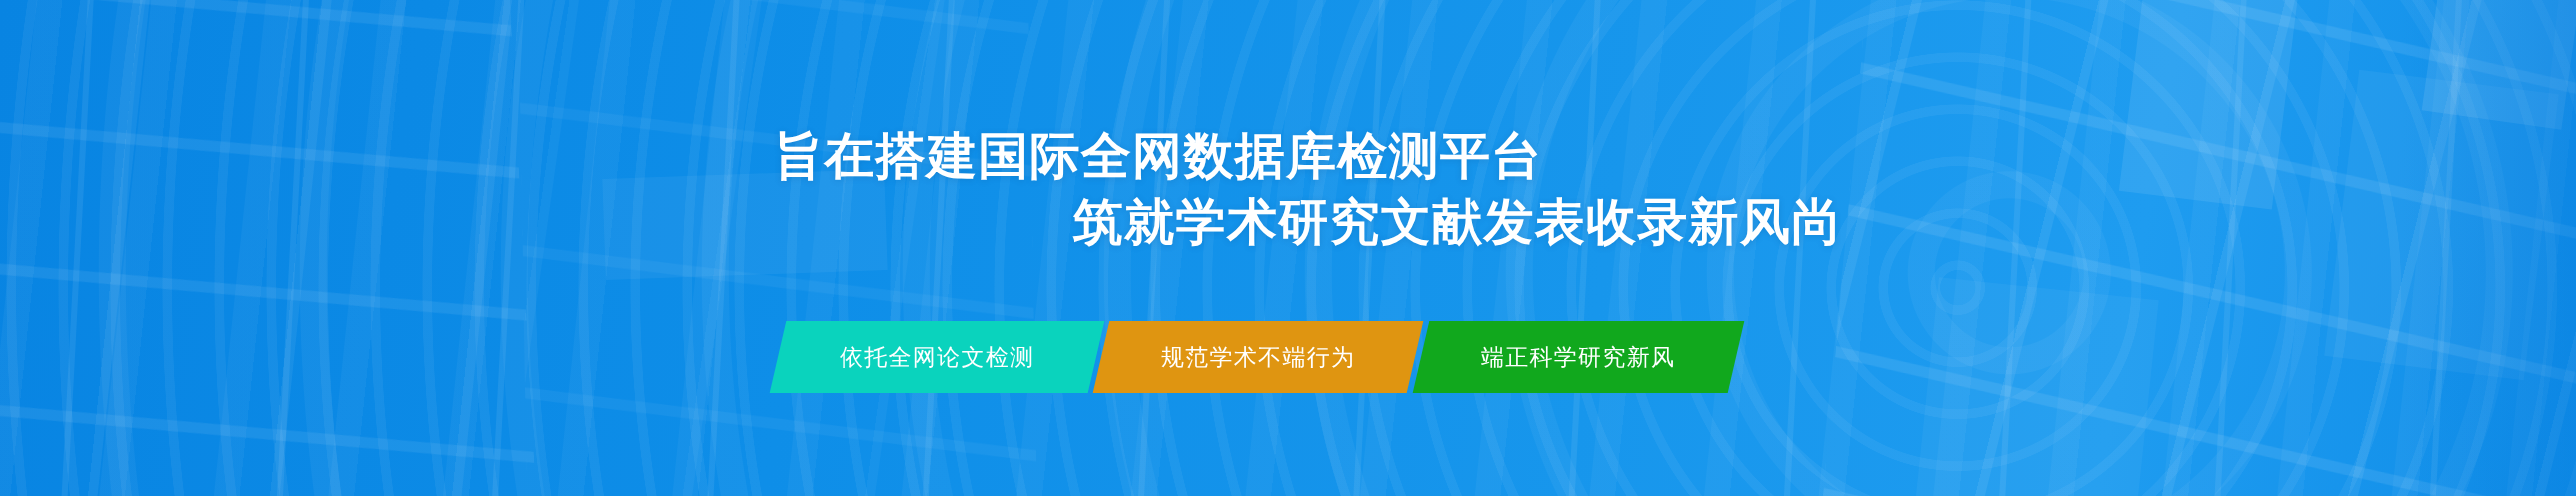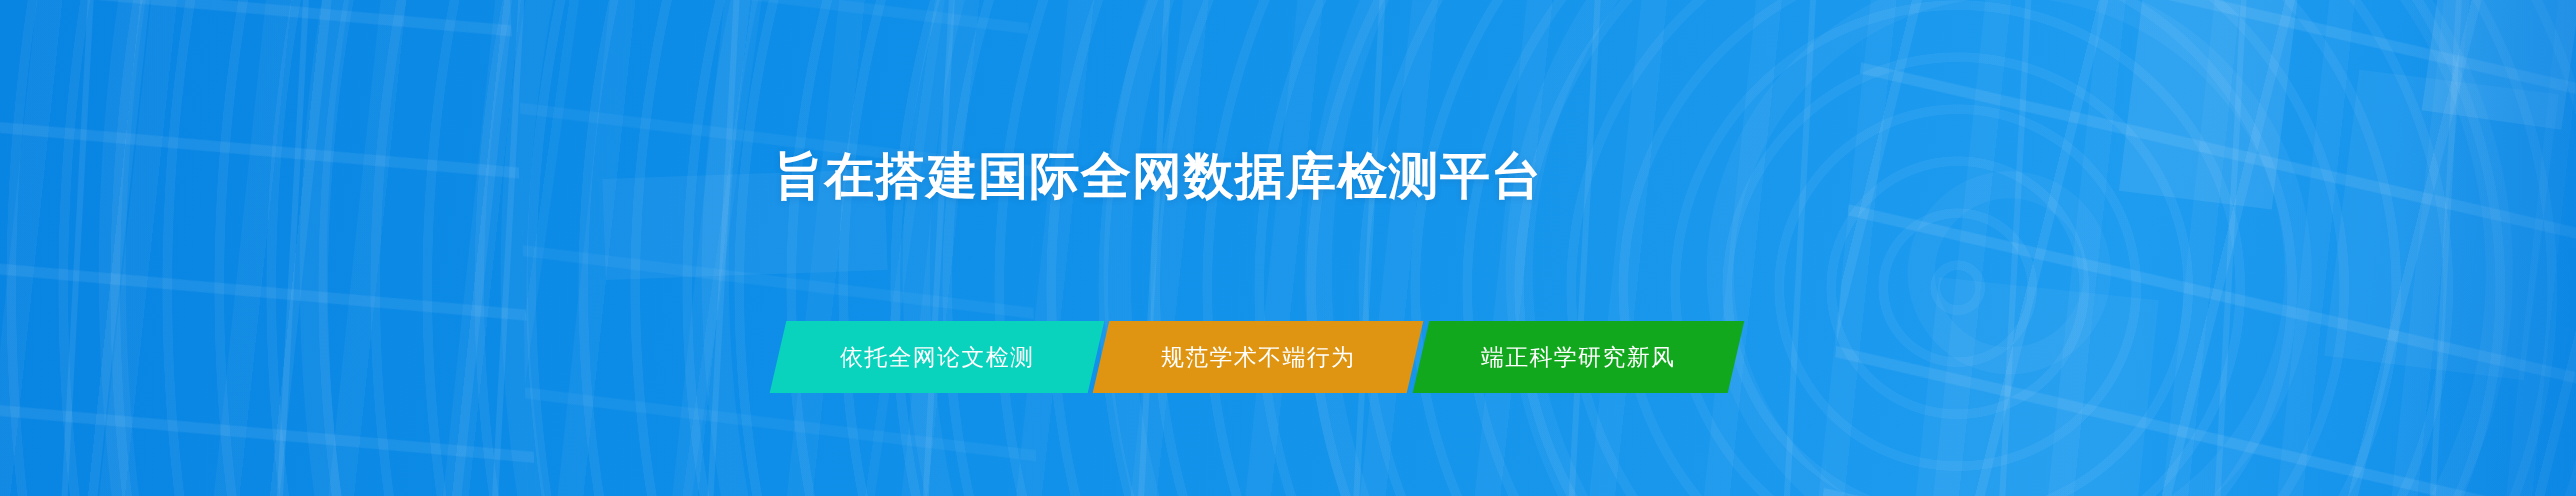--- a/index.html
+++ b/index.html
@@ -125,21 +125,21 @@
   #bg-edge {
     background: linear-gradient(270deg,
       rgba(6,124,220,0.38) 0px,
       rgba(6,124,220,0.00) 174px);
   }
 
   
   #headline {
     position: absolute;
     left: 0;
-    top: 143px;
+    top: 123px;
     width: 2576px;
     z-index: 5;
   }
   .headline-line {
     color: #ffffff;
     font-size: 50px;
     line-height: 66px;
     font-weight: 700;
     letter-spacing: 1.3px;
     white-space: nowrap;
@@ -194,20 +194,21 @@
   <div class="plate" id="plate-a"></div>
   <div class="plate" id="plate-b"></div>
   <div class="plate" id="plate-c"></div>
   <div class="plate" id="plate-d"></div>
   <div class="plate" id="plate-e"></div>
 
   <div class="bg-layer" id="bg-edge"></div>
 
   <div id="headline">
     <div class="headline-line" id="headline-line-1">旨在搭建国际全网数据库检测平台</div>
+    <div class="headline-line" id="headline-line-2">筑就学术研究文献发表收录新风尚</div>
   </div>
 
   <div id="badge-strip">
     <div class="badge" id="badge-0" style="background: rgb(10, 211, 189);">
       <span>依托全网论文检测</span>
     </div>
     <div class="badge" id="badge-1" style="background: rgb(223, 149, 17);">
       <span>规范学术不端行为</span>
     </div>
     <div class="badge" id="badge-2" style="background: rgb(17, 168, 29);">

